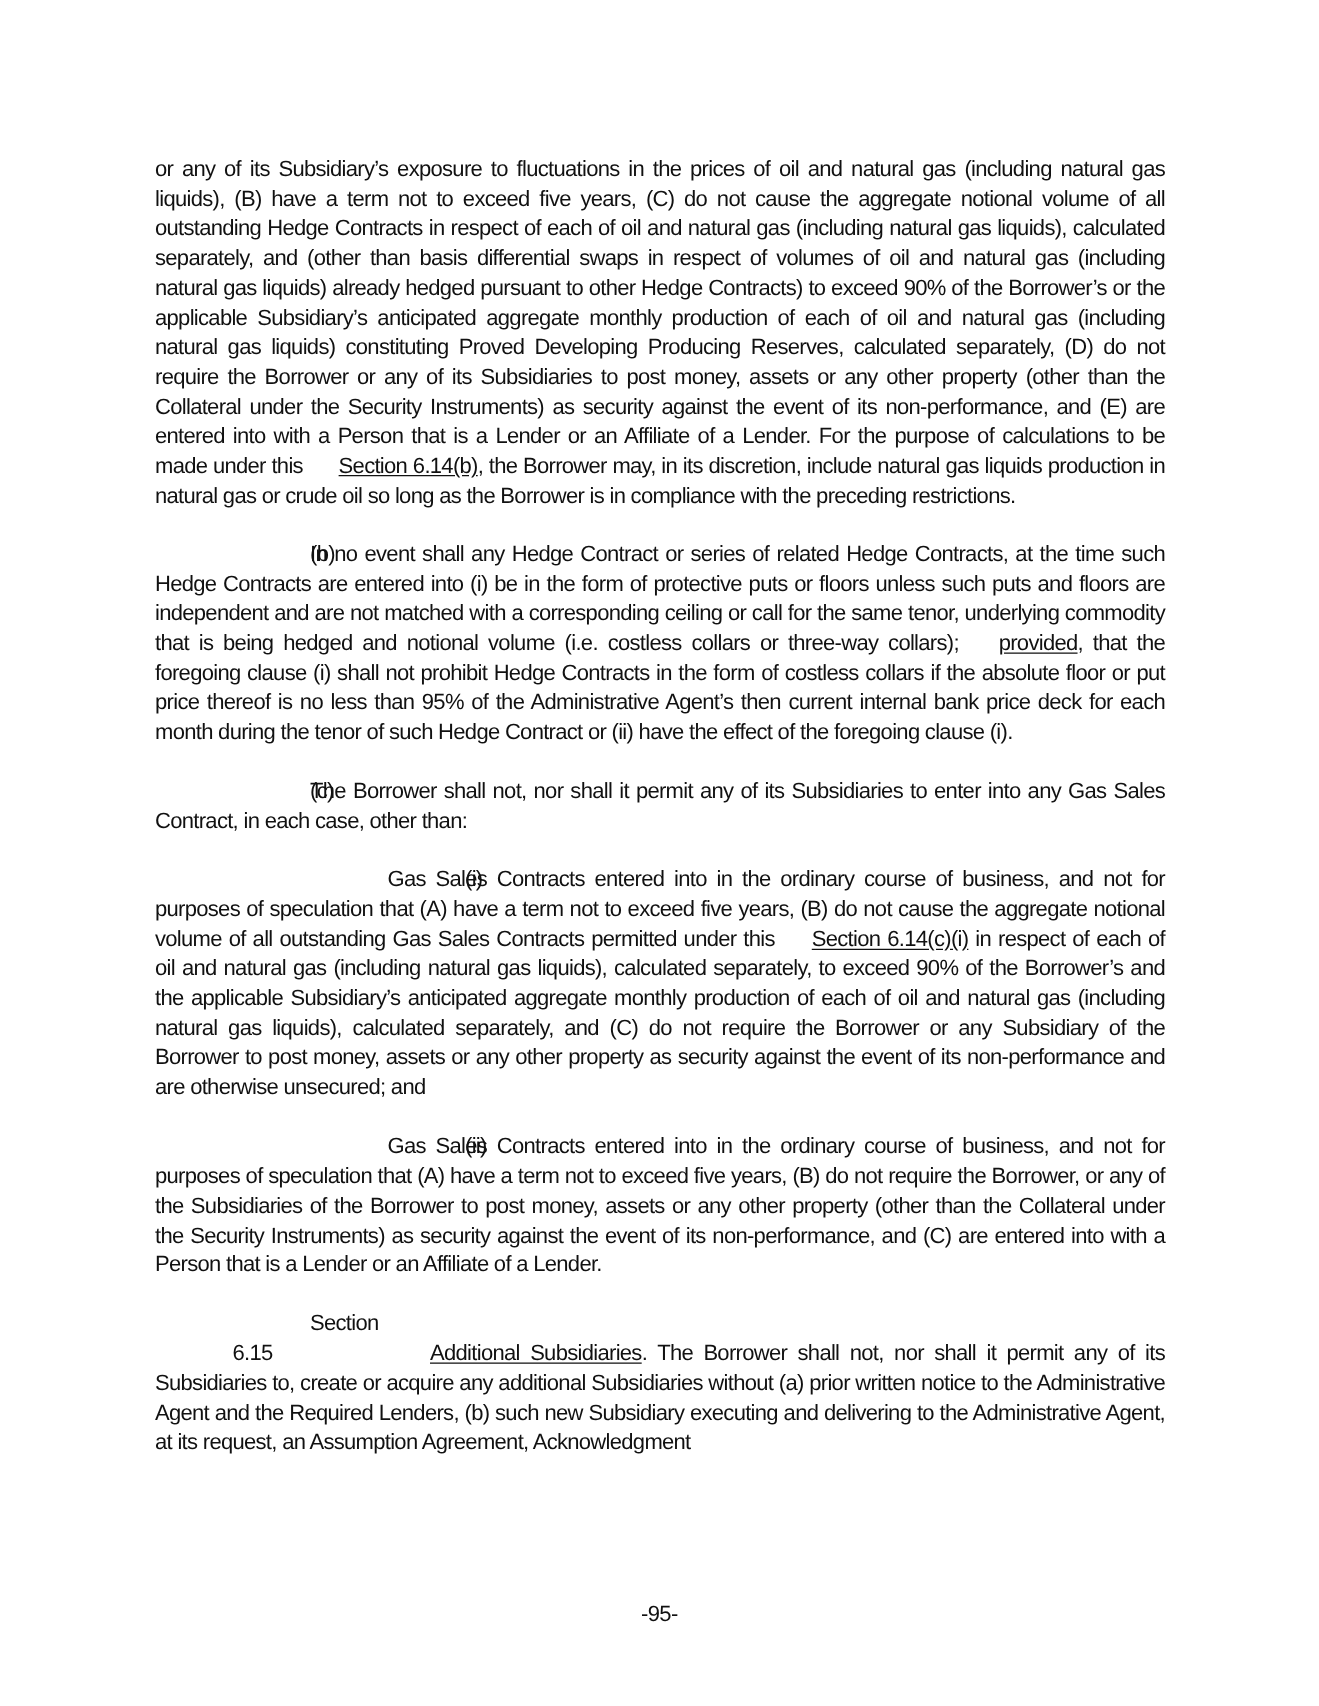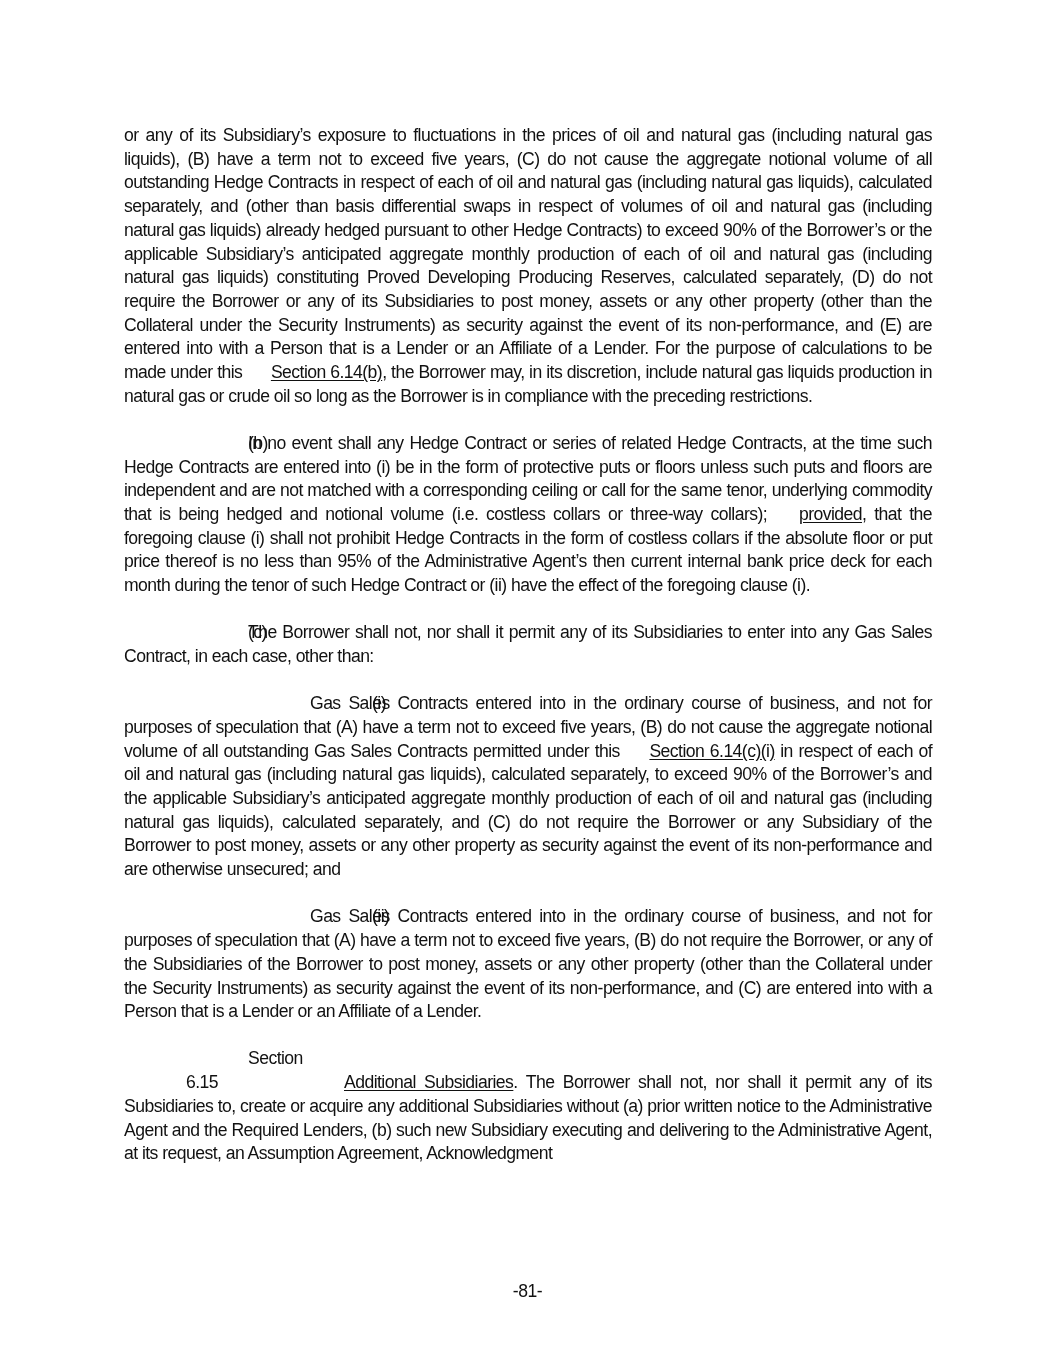--- a/index.html
+++ b/index.html
@@ -47,13 +47,13 @@
 
   <p class="gap ind2">
     <span class="lbl lbl-ii">(ii)</span><span>Gas Sales Contracts entered into in the ordinary course of business, and not for purposes of speculation that (A) have a term not to exceed five years, (B) do not require the Borrower, or any of the Subsidiaries of the Borrower to post money, assets or any other property (other than the Collateral under the Security Instruments) as security against the event of its non-performance, and (C) are entered into with a Person that is a Lender or an Affiliate of a Lender.</span>
   </p>
 
   <p class="gap ind1">
     <span class="sec-num">Section 6.15</span><span class="u">Additional Subsidiaries</span><span>.  The Borrower shall not, nor shall it permit any of its Subsidiaries to, create or acquire any additional Subsidiaries without (a) prior written notice to the Administrative Agent and the Required Lenders, (b) such new Subsidiary executing and delivering to the Administrative Agent, at its request, an Assumption Agreement, Acknowledgment</span>
   </p>
 </div>
 
-<div class="page-number">-81-</div>
+<div class="page-number">-95-</div>
 
 </body></html>

